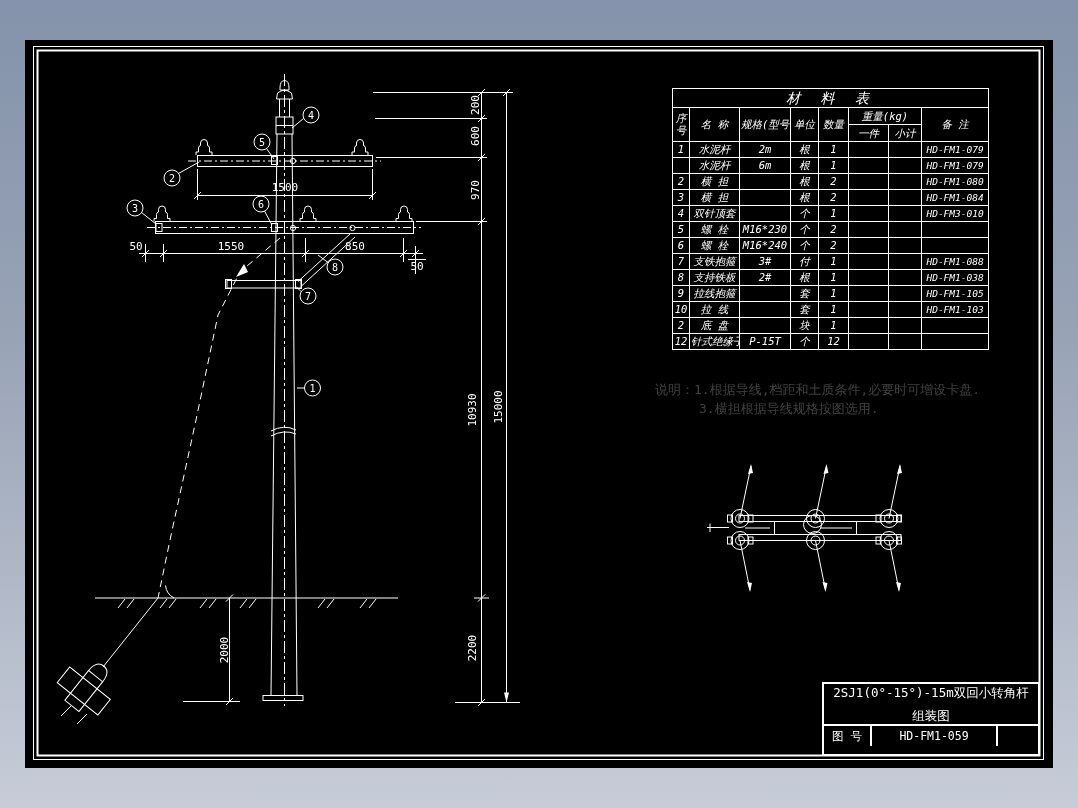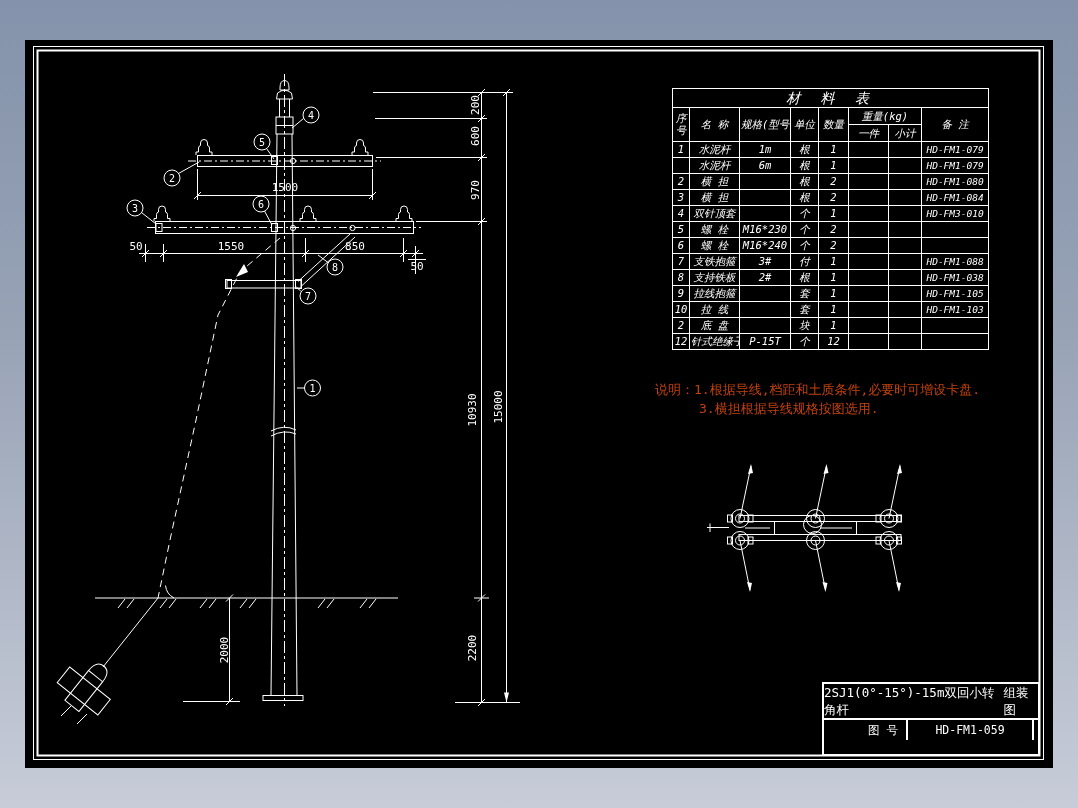--- a/index.html
+++ b/index.html
@@ -21,30 +21,30 @@
     border:1px solid #fff;color:#fff;font-weight:normal;
     font-size:10.5px;line-height:1;padding:0 1px;text-align:center;
     white-space:nowrap;overflow:hidden;height:15px;
   }
   #mat-table .tbl-title{font-size:14px;height:18px;letter-spacing:6px;}
   #mat-table .hdr{height:17px;}
   #mat-table .c-note{font-size:9.5px;}
   #mat-table td.c-name{letter-spacing:0;}
 
   
-  #notes{position:absolute;left:655px;top:380px;width:410px;z-index:3;color:#c2410c;
+  #notes{position:absolute;left:655px;top:380px;width:410px;z-index:3;color:#404040;
          font-size:13px;line-height:19px;white-space:nowrap;}
   #notes .l2{padding-left:44px;}
 
   
   #titleblock{position:absolute;left:822px;top:682px;width:218px;height:74px;z-index:3;
               border:2px solid #fff;box-sizing:border-box;color:#fff;}
-  #tb-title{height:36px;display:flex;flex-direction:row;align-items:center;justify-content:space-between;
+  #tb-title{height:42px;display:flex;flex-direction:column;align-items:center;justify-content:space-between;
             font-size:12.5px;line-height:17px;border-bottom:2px solid #fff;box-sizing:border-box;}
-  #tb-row{display:flex;height:20px;margin-left:36px;}
+  #tb-row{display:flex;height:20px;}
   #tb-row .cell{border-right:2px solid #fff;box-sizing:border-box;display:flex;align-items:center;
                 justify-content:center;font-size:11.5px;}
   #tb-row .c1{width:48px;}
   #tb-row .c2{width:126px;}
   #tb-row .c3{flex:1;border-right:none;}
 </style>
 </head>
 <body>
 
 <div id="canvas"></div>
@@ -318,21 +318,21 @@
       </tr>
       <tr class="hdr">
         <td>一件</td>
         <td>小计</td>
       </tr>
     </tbody>
     <tbody>
         <tr>
           <td>1</td>
           <td class="c-name">水泥杆</td>
-          <td>1m</td>
+          <td>2m</td>
           <td>根</td>
           <td>1</td>
           <td></td>
           <td></td>
           <td class="c-note">HD-FM1-079</td>
         </tr>
         <tr>
           <td></td>
           <td class="c-name">水泥杆</td>
           <td>6m</td>

